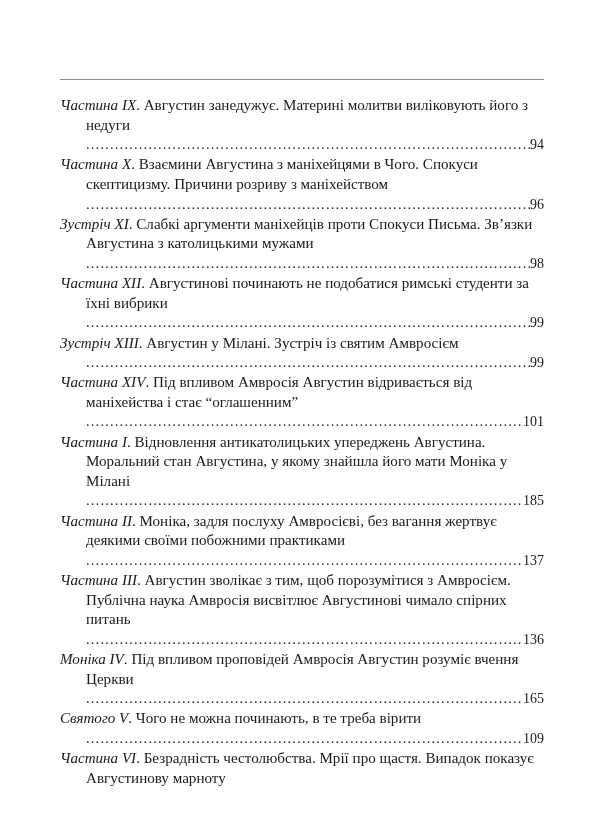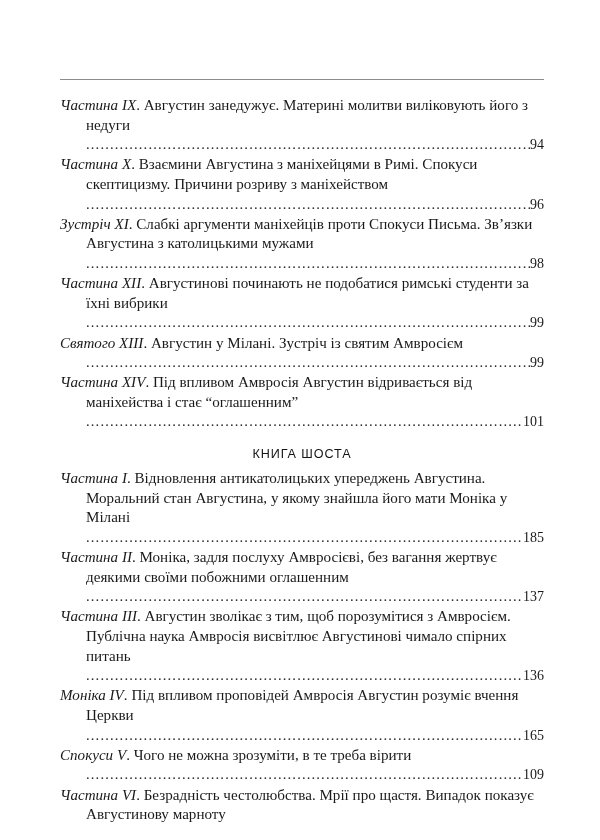--- a/index.html
+++ b/index.html
@@ -103,60 +103,59 @@
 <div class="page">
 
   <div class="head-rule"></div>
 
   <div id="toc-root">
       <ul class="toc-list">
         <li class="toc-entry"><span class="label">Частина IX</span><span class="rest">. Августин занедужує. Материні молитви виліковують його з недуги</span><span class="tail">
             <span class="dots">........................................................................................................................................................................................................</span>
             <span class="folio">94</span>
           </span></li>
-        <li class="toc-entry gap-before-dots"><span class="label">Частина X</span><span class="rest">. Взаємини Августина з маніхейцями в Римі. Спокуси скептицизму. Причини розриву з маніхейством</span><span class="tail">
+        <li class="toc-entry gap-before-dots"><span class="label">Частина X</span><span class="rest">. Взаємини Августина з маніхейцями в Чого. Спокуси скептицизму. Причини розриву з маніхейством</span><span class="tail">
             <span class="dots"> ........................................................................................................................................................................................................</span>
             <span class="folio">96</span>
           </span></li>
         <li class="toc-entry gap-before-dots"><span class="label">Зустріч XI</span><span class="rest">. Слабкі аргументи маніхейців проти Спокуси Письма. Зв’язки Августина з католицькими мужами</span><span class="tail">
             <span class="dots"> ........................................................................................................................................................................................................</span>
             <span class="folio">98</span>
           </span></li>
         <li class="toc-entry"><span class="label">Частина XII</span><span class="rest">. Августинові починають не подобатися римські студенти за їхні вибрики</span><span class="tail">
             <span class="dots">........................................................................................................................................................................................................</span>
             <span class="folio">99</span>
           </span></li>
-        <li class="toc-entry"><span class="label">Святого XIII</span><span class="rest">. Августин у Мілані. Зустріч із святим Амвросієм</span><span class="tail">
+        <li class="toc-entry"><span class="label">Зустріч XIII</span><span class="rest">. Августин у Мілані. Зустріч із святим Амвросієм</span><span class="tail">
             <span class="dots">........................................................................................................................................................................................................</span>
             <span class="folio">99</span>
           </span></li>
         <li class="toc-entry"><span class="label">Частина XIV</span><span class="rest">. Під впливом Амвросія Августин відривається від маніхейства і стає “оглашенним”</span><span class="tail">
             <span class="dots">........................................................................................................................................................................................................</span>
             <span class="folio">101</span>
           </span></li>
       </ul>
-      <div class="book-heading">КНИГА ШОСТА</div>
       <ul class="toc-list">
         <li class="toc-entry gap-before-dots"><span class="label">Частина I</span><span class="rest">. Відновлення антикатолицьких упереджень Августина. Моральний стан Августина, у якому знайшла його мати Моніка у Мілані</span><span class="tail">
             <span class="dots"> ........................................................................................................................................................................................................</span>
             <span class="folio">185</span>
           </span></li>
-        <li class="toc-entry"><span class="label">Частина II</span><span class="rest">. Моніка, задля послуху Амвросієві, без вагання жертвує деякими своїми побожними оглашенним</span><span class="tail">
+        <li class="toc-entry"><span class="label">Частина II</span><span class="rest">. Моніка, задля послуху Амвросієві, без вагання жертвує деякими своїми побожними практиками</span><span class="tail">
             <span class="dots">........................................................................................................................................................................................................</span>
             <span class="folio">137</span>
           </span></li>
         <li class="toc-entry"><span class="label">Частина III</span><span class="rest">. Августин зволікає з тим, щоб порозумітися з Амвросієм. Публічна наука Амвросія висвітлює Августинові чимало спірних питань</span><span class="tail">
             <span class="dots">........................................................................................................................................................................................................</span>
             <span class="folio">136</span>
           </span></li>
         <li class="toc-entry gap-before-dots"><span class="label">Моніка IV</span><span class="rest">. Під впливом проповідей Амвросія Августин розуміє вчення Церкви</span><span class="tail">
             <span class="dots"> ........................................................................................................................................................................................................</span>
             <span class="folio">165</span>
           </span></li>
-        <li class="toc-entry"><span class="label">Спокуси V</span><span class="rest">. Чого не можна зрозуміти, в те треба вірити</span><span class="tail">
+        <li class="toc-entry"><span class="label">Святого V</span><span class="rest">. Чого не можна починають, в те треба вірити</span><span class="tail">
             <span class="dots">........................................................................................................................................................................................................</span>
             <span class="folio">109</span>
           </span></li>
         <li class="toc-entry gap-before-dots"><span class="label">Частина VI</span><span class="rest">. Безрадність честолюбства. Мрії про щастя. Випадок показує Августинову марноту</span></li>
       </ul>
     </div>
 
 </div>
 
 </body></html>

